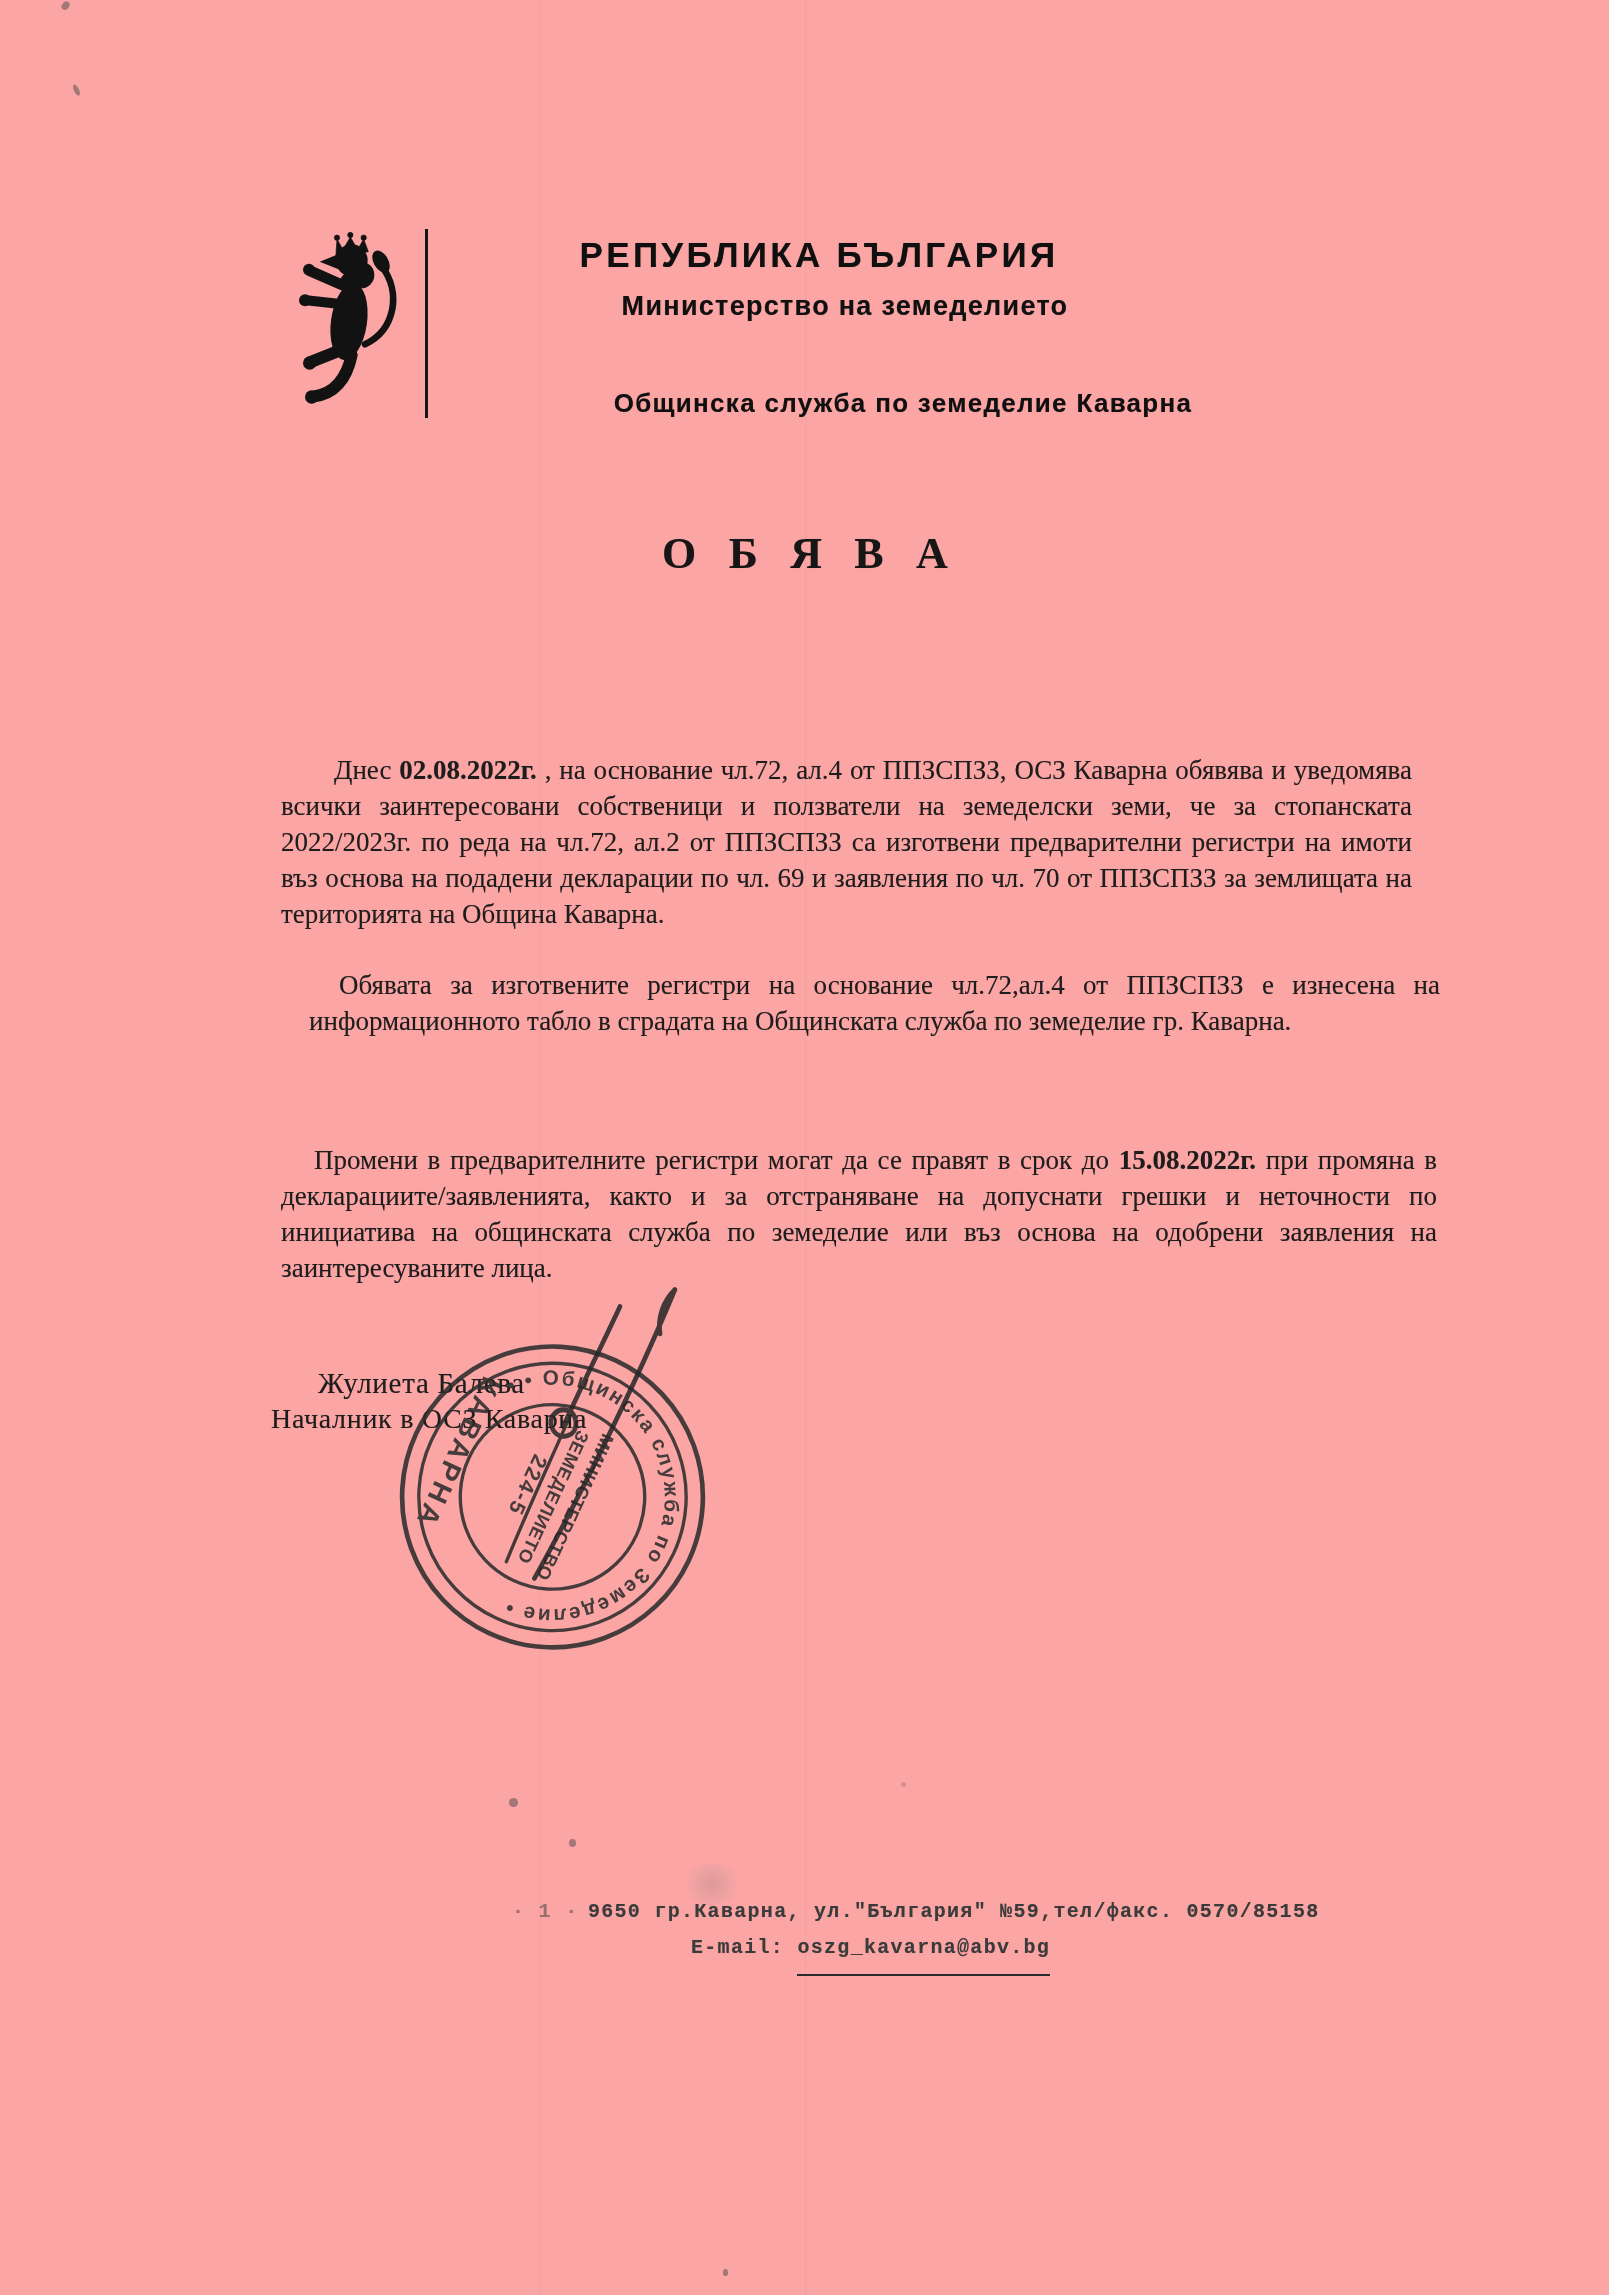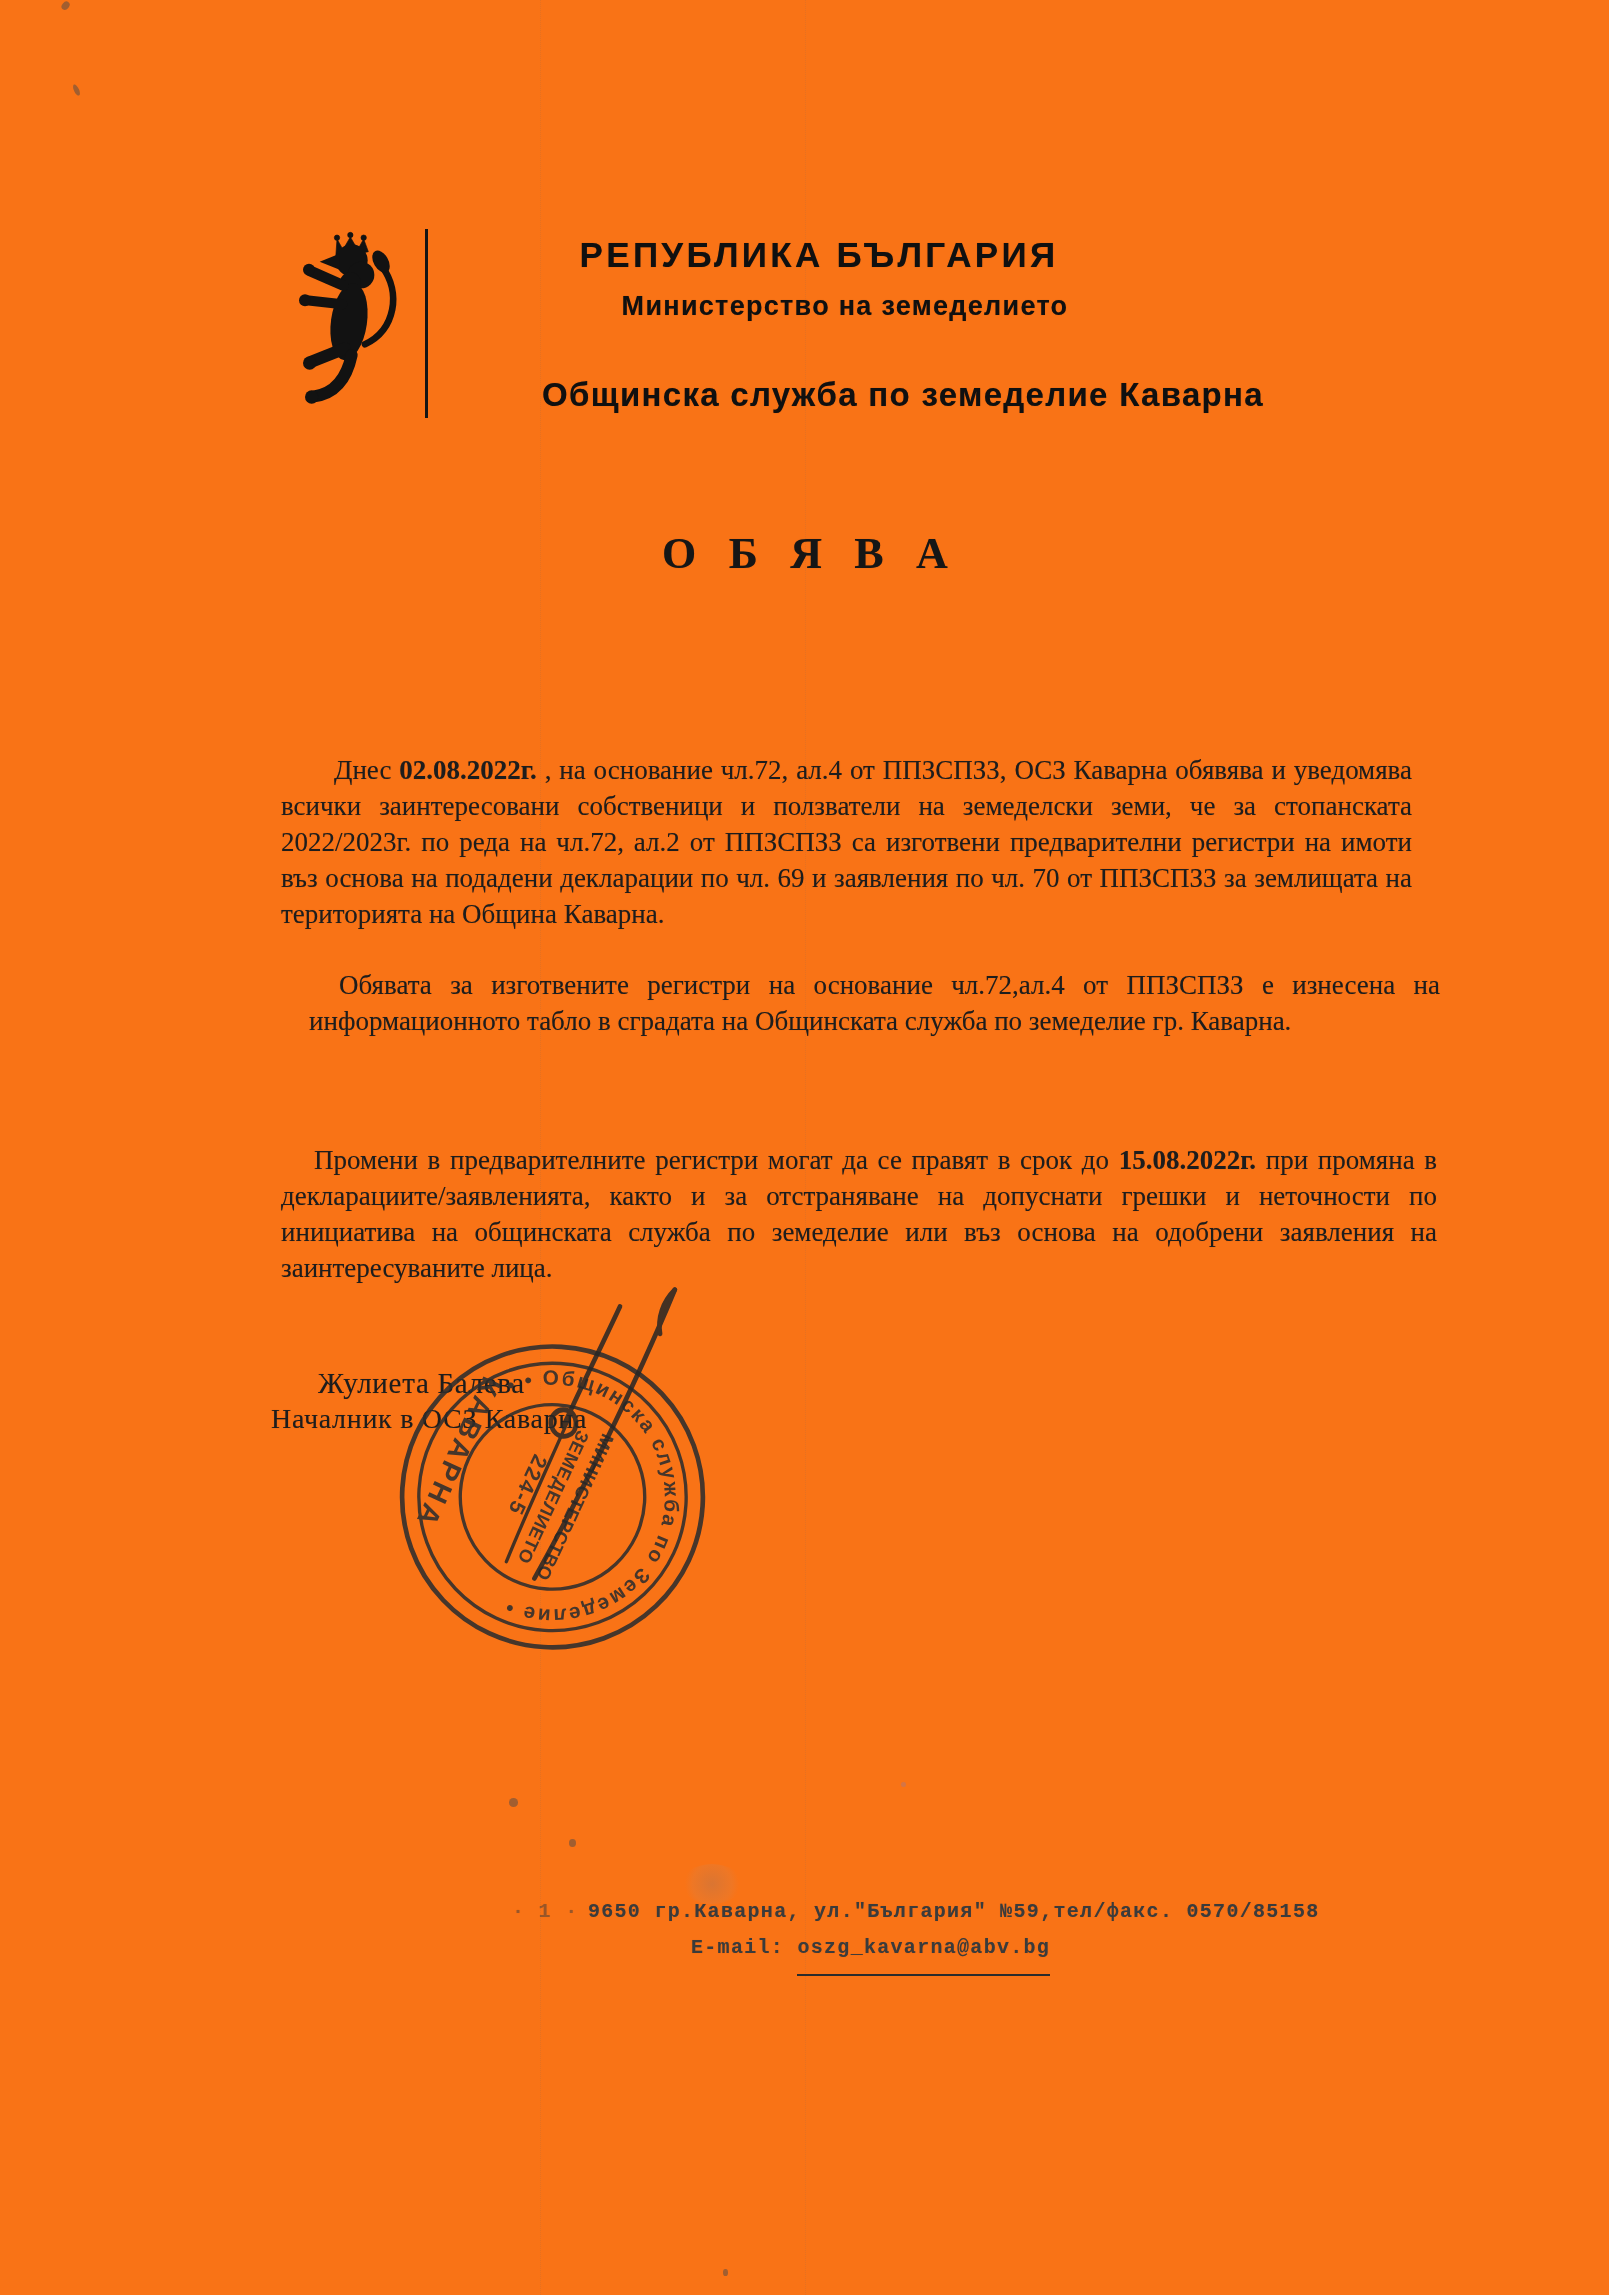--- a/index.html
+++ b/index.html
@@ -1,31 +1,31 @@
 <!DOCTYPE html>
 <html style="font-size:10.7px"><head>
 <meta charset="utf-8">
 <style>
   html,body{margin:0;padding:0;background:#9a9a9a;}
-  .page{position:relative;width:1610px;height:2295px;background:#f97316;overflow:hidden;
+  .page{position:relative;width:1610px;height:2295px;background:#fca5a5;overflow:hidden;
         font-family:"Liberation Serif","DejaVu Serif",serif;color:#1d1d1d;}
   
   .fold{position:absolute;top:0;bottom:0;width:0;border-left:1.3px dotted rgba(110,110,110,.15);}
   .speck{position:absolute;background:#4a4a4a;border-radius:50%;opacity:.5;}
   .smudge{position:absolute;border-radius:50%;opacity:.28;
           background:radial-gradient(circle,#8a7a7a 0%,rgba(160,150,150,.4) 55%,transparent 75%);}
   
   .emblem{position:absolute;left:281px;top:223px;}
   .vrule{position:absolute;left:425px;top:229px;width:3.3px;height:189px;background:#151515;}
   .hline{position:absolute;left:50%;white-space:nowrap;font-family:"Liberation Sans","DejaVu Sans",sans-serif;
          font-weight:bold;color:#101010;text-shadow:0 0 0.7px rgba(20,20,20,.45);}
   .h1{top:235px;font-size:35px;letter-spacing:3.3px;transform:translateX(calc(-50% + 14px));}
   .h2{top:291px;font-size:27px;letter-spacing:1.3px;transform:translateX(calc(-50% + 40px));}
   .h3{top:333px;font-size:27px;letter-spacing:1.3px;transform:translateX(calc(-50% + 17.4px));}
-  .h4{top:376px;font-size:33px;letter-spacing:1.3px;transform:translateX(calc(-50% + 98px));}
+  .h4{top:388px;font-size:26px;letter-spacing:1.3px;transform:translateX(calc(-50% + 98px));}
   
   .title{position:absolute;left:50%;top:528px;transform:translateX(calc(-50% + 5.3px));
          font-size:44px;font-weight:bold;letter-spacing:10.7px;white-space:nowrap;
          color:#161616;text-shadow:0 0 0.7px rgba(20,20,20,.4);}
   
   .para{position:absolute;left:281px;width:1131px;font-size:27px;line-height:36px;
         text-align:justify;text-shadow:0 0 0.7px rgba(30,30,30,.35);}
   .p1{top:725px;text-indent:53px;}
   .p2{top:940px;text-indent:30px;margin-left:28px;}
   .p3{top:1047px;text-indent:18.7px;text-align:left;white-space:nowrap;}

